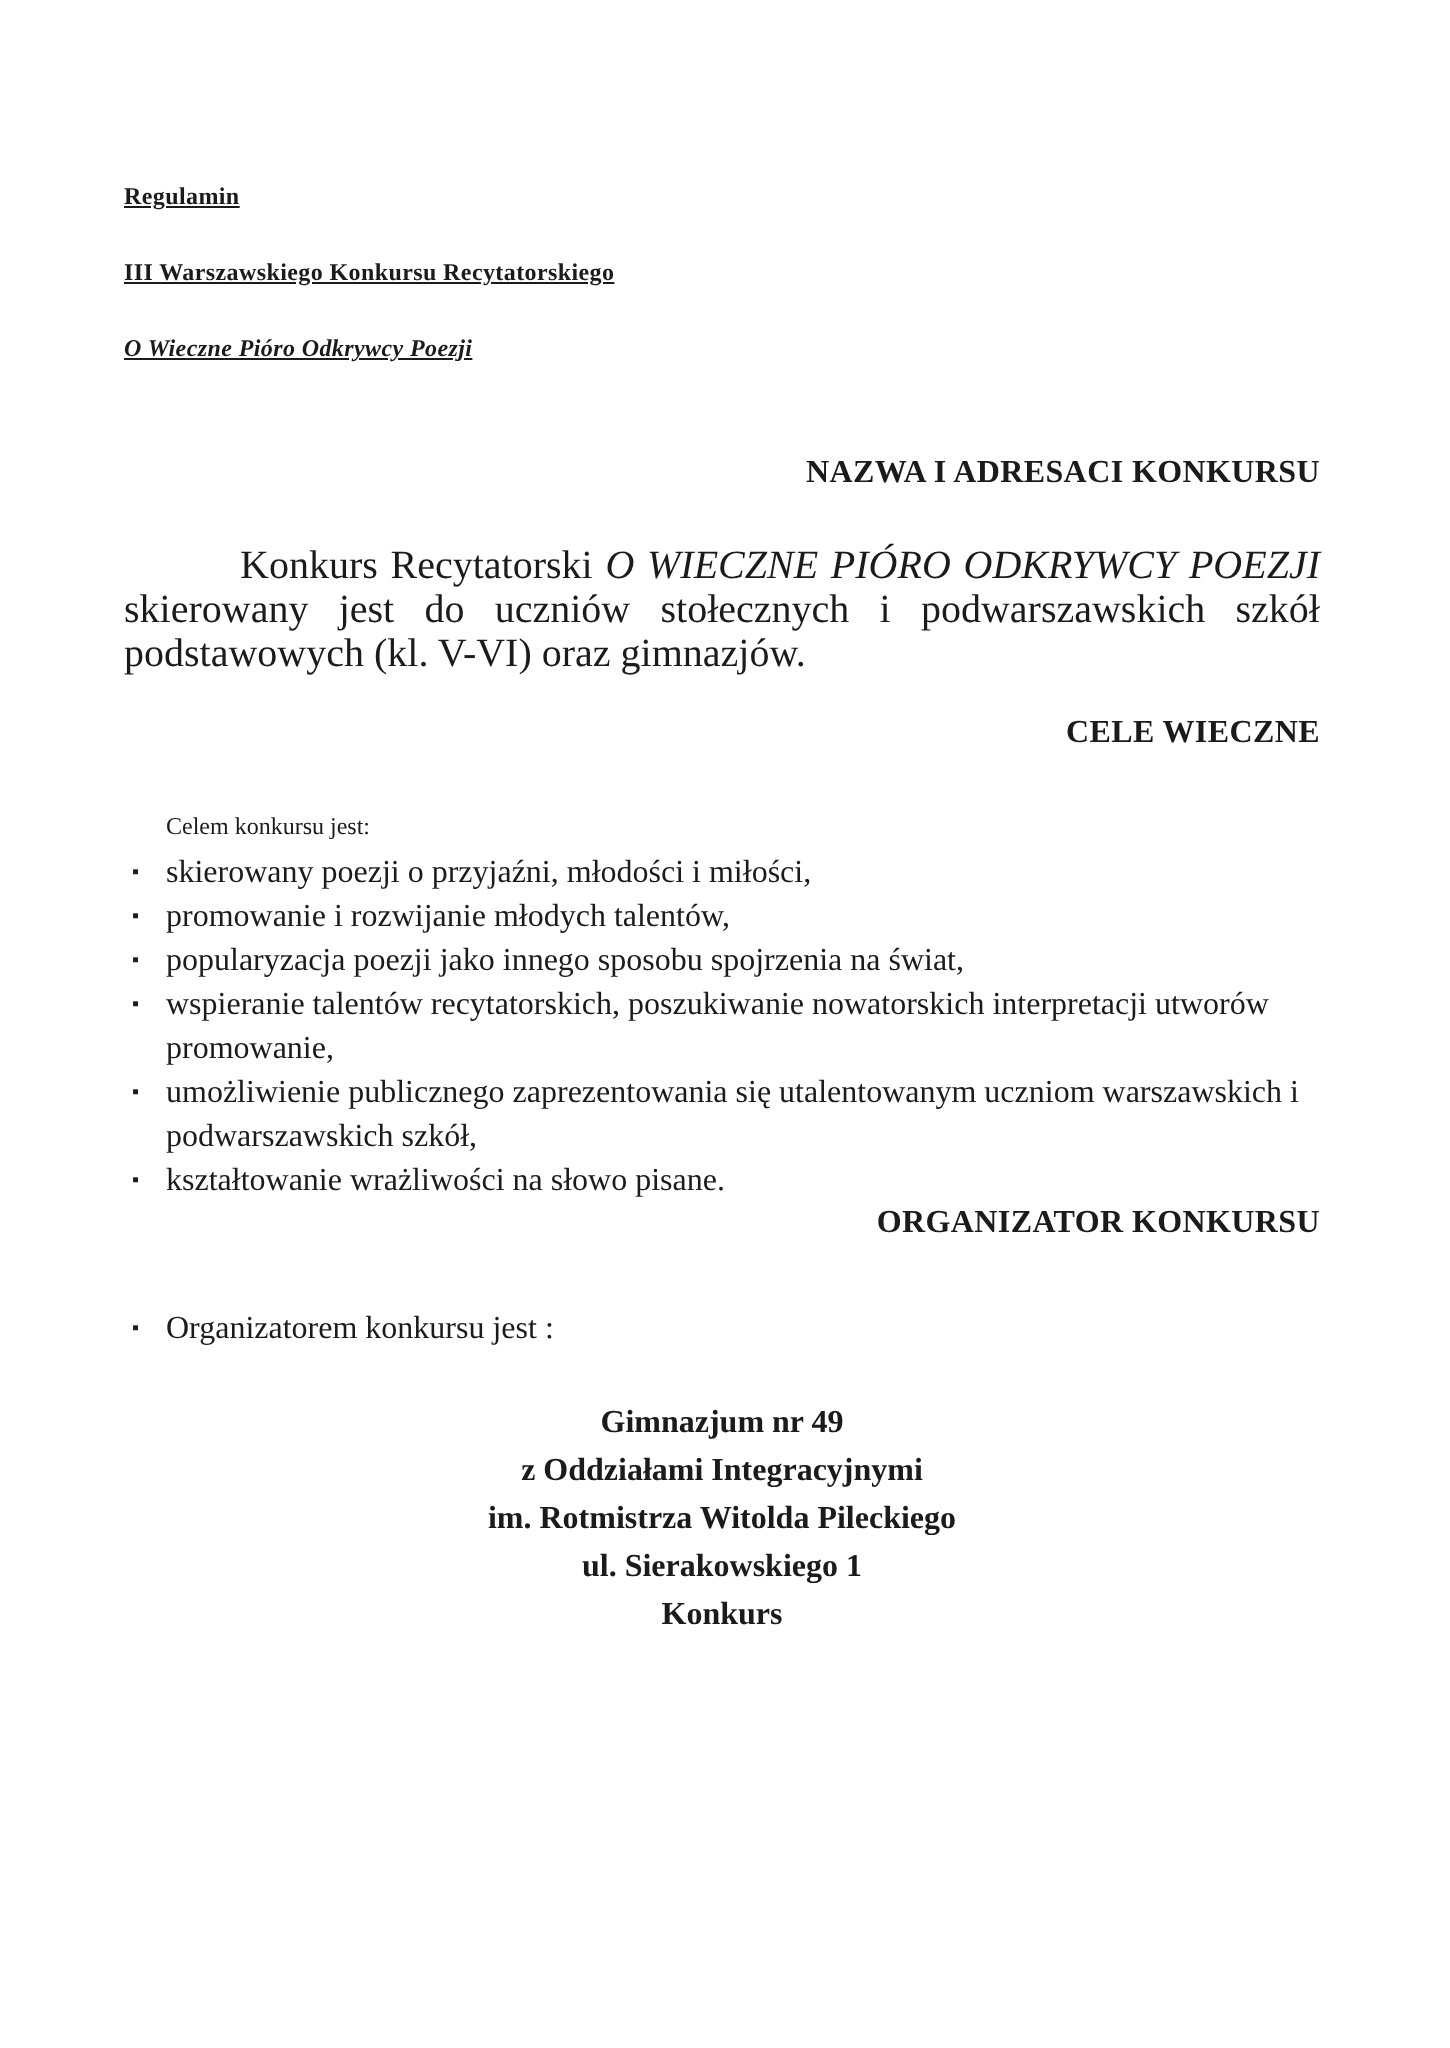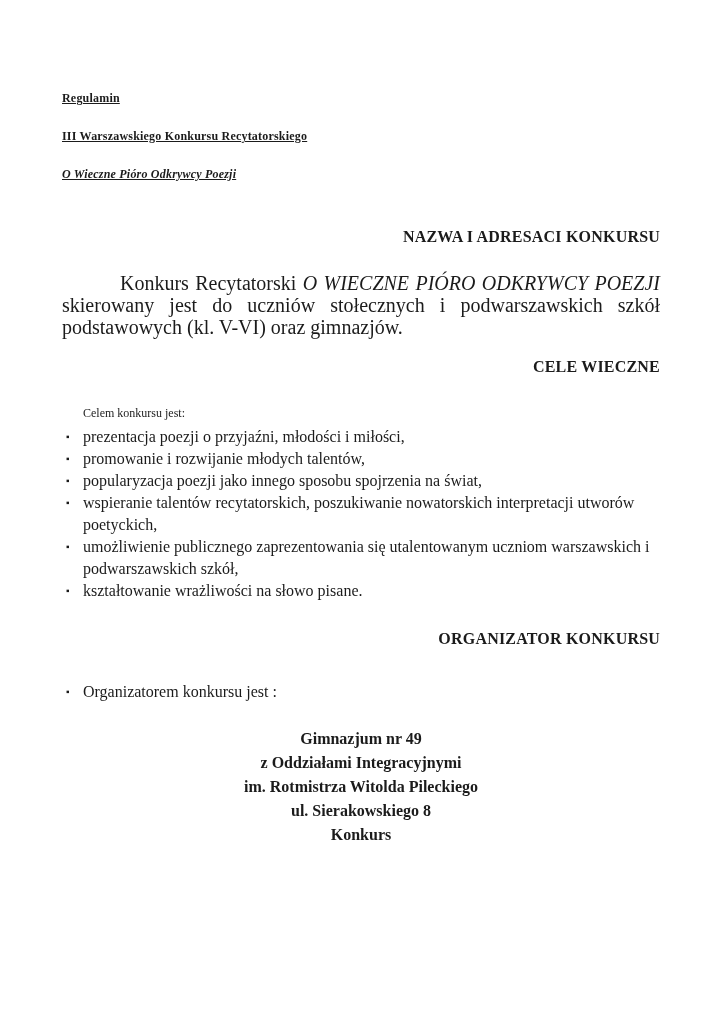--- a/index.html
+++ b/index.html
@@ -34,21 +34,21 @@
   
   .section-heading {
     text-align: right;
     font-weight: bold;
     font-size: 16px;
     line-height: 20px;
     letter-spacing: 0.2px;
   }
   .heading-nazwa       { margin-top: 40px; }
   .heading-cele        { margin-top: 19px; }
-  .heading-organizator { margin-top: 27px; }
+  .heading-organizator { }
 
   
   .intro-paragraph {
     margin-top: 25px;
     font-size: 20px;
     line-height: 22px;
     text-align: justify;
     text-indent: 58px;
   }
   .intro-paragraph .contest-name { font-style: italic; }
@@ -101,35 +101,35 @@
 
   <div class="section-heading heading-nazwa">NAZWA I ADRESACI KONKURSU</div>
 
   <p class="intro-paragraph"><span>Konkurs Recytatorski</span> <span class="contest-name">O WIECZNE PIÓRO ODKRYWCY POEZJI</span> <span>skierowany jest do uczniów stołecznych i podwarszawskich szkół podstawowych (kl. V-VI) oraz gimnazjów.</span></p>
 
   <div class="section-heading heading-cele">CELE WIECZNE</div>
 
   <p class="list-intro">Celem konkursu jest:</p>
 
   <ul class="square-list">
-    <li>prezentacja poezji o przyjaźni, młodości i miłości,</li>
+    <li>skierowany poezji o przyjaźni, młodości i miłości,</li>
     <li>promowanie i rozwijanie młodych talentów,</li>
     <li>popularyzacja poezji jako innego sposobu spojrzenia na świat,</li>
-    <li>wspieranie talentów recytatorskich, poszukiwanie nowatorskich interpretacji utworów poetyckich,</li>
+    <li>wspieranie talentów recytatorskich, poszukiwanie nowatorskich interpretacji utworów promowanie,</li>
     <li>umożliwienie publicznego zaprezentowania się utalentowanym uczniom warszawskich i podwarszawskich szkół,</li>
     <li>kształtowanie wrażliwości na słowo pisane.</li>
   </ul>
 
   <div class="section-heading heading-organizator">ORGANIZATOR KONKURSU</div>
 
   <ul class="square-list organizer-list">
     <li>Organizatorem konkursu jest :</li>
   </ul>
 
   <div class="organizer-address">
     <div>Gimnazjum nr 49</div>
     <div>z Oddziałami Integracyjnymi</div>
     <div>im. Rotmistrza Witolda Pileckiego</div>
-    <div>ul. Sierakowskiego 8</div>
+    <div>ul. Sierakowskiego 1</div>
     <div>Konkurs</div>
   </div>
 
 </div>
 
 </body></html>

